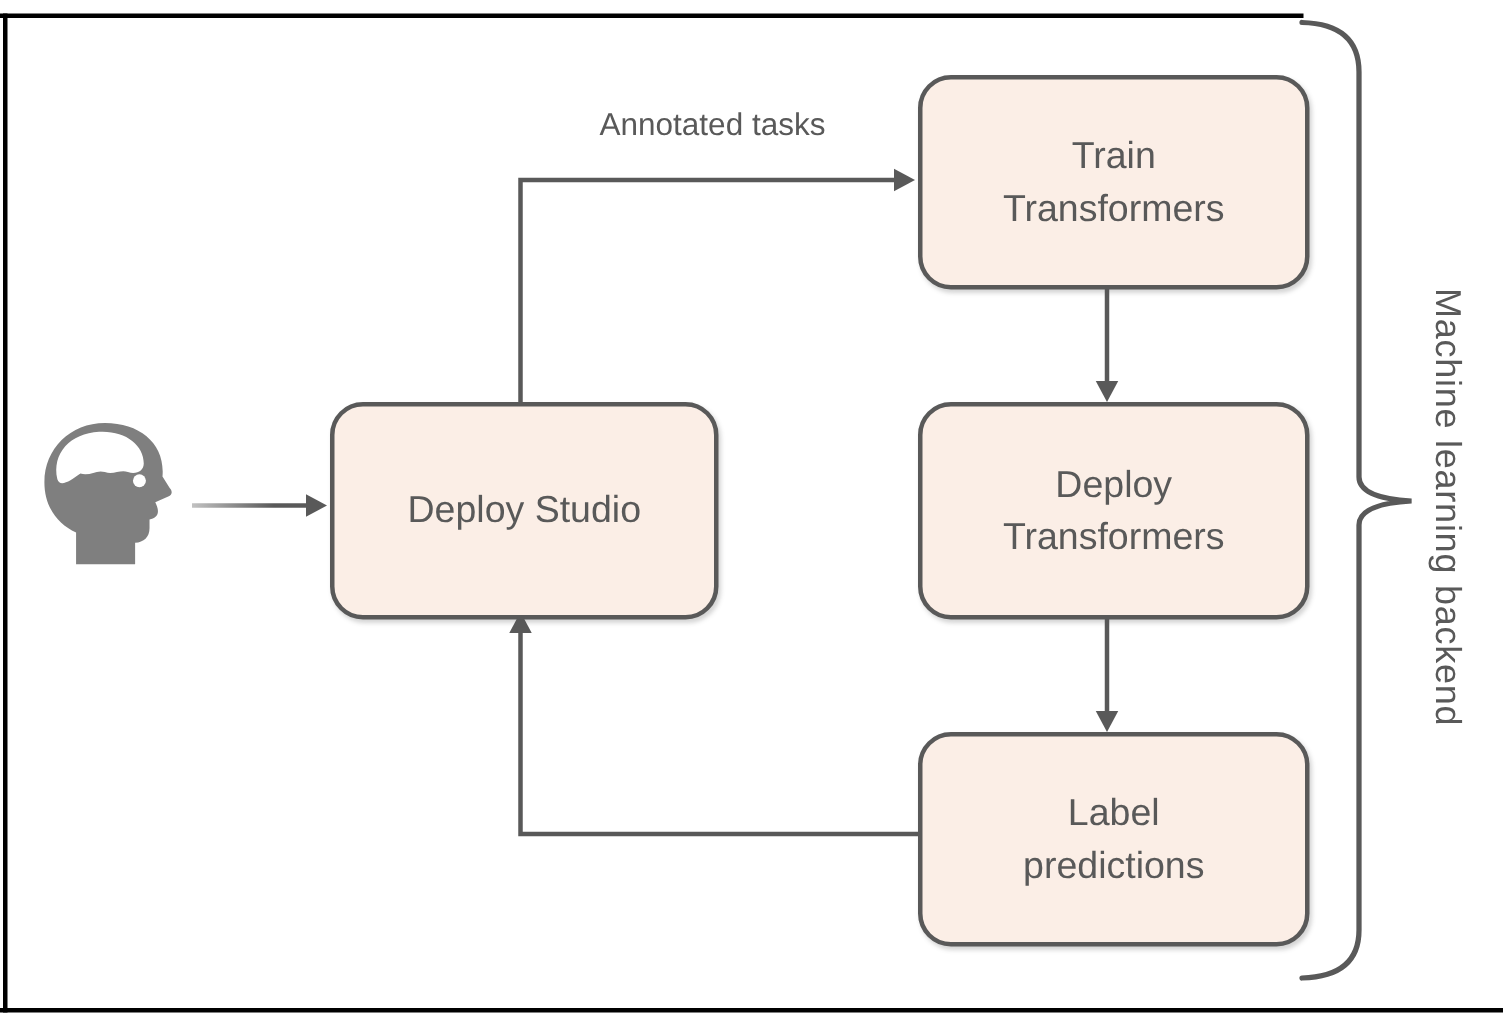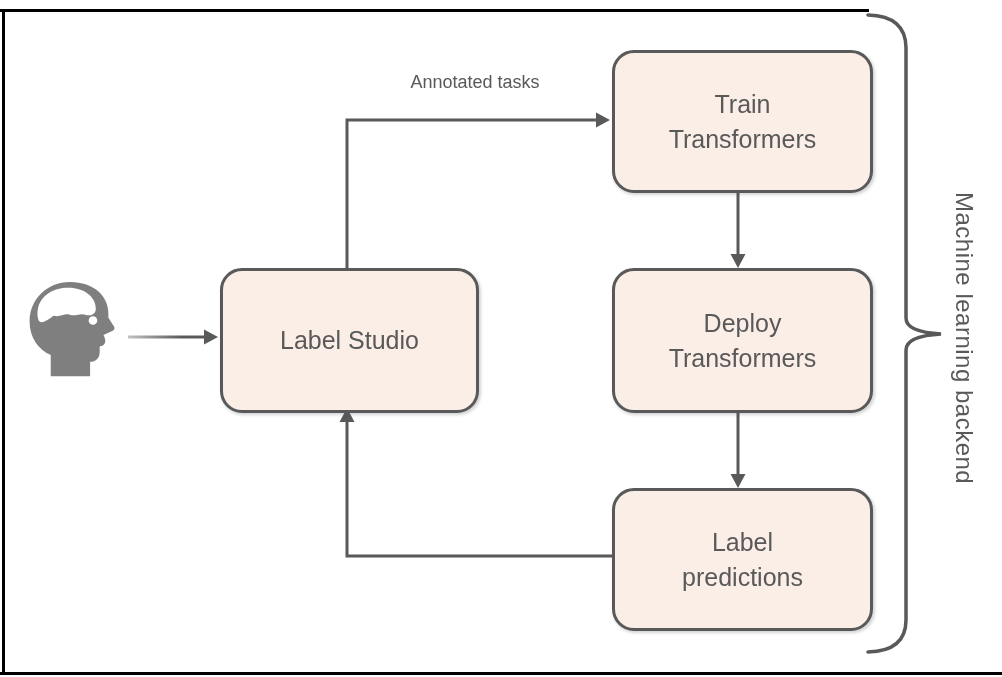--- a/index.html
+++ b/index.html
@@ -33,21 +33,21 @@
   .node-label{
     color:var(--text);
     font-size:25px;
     line-height:35px;
     text-align:center;
     white-space:pre-line;
   }
   .edge-label{
     position:absolute;
     color:var(--text);
-    font-size:18px;
+    font-size:21px;
     text-align:center;
   }
   .brace-label{
     position:absolute;
     left:941px;top:0;height:677px;width:46px;
     display:flex;align-items:center;justify-content:center;
     writing-mode:vertical-rl;
     color:var(--text);
     font-size:24px;
     letter-spacing:0.5px;
@@ -89,21 +89,21 @@
     <path d="M868 15 Q906 16 906 48 L906 318 Q906 332 941 334 Q906 336 906 350 L906 620 Q906 651 868 652" stroke="#595959" stroke-width="3.5" fill="none" stroke-linecap="round"></path>
   </svg>
 
   <svg class="actor" width="96" height="108" viewBox="0 0 100 110">
     <path fill="#7f7f7f" d="M52 3 C77 3 94 18 92 40 L97 48 C99 50 99 53 96 54 L87 58 C91 66 88 69 83 70 L83 76 C83 82 79 86 73 86 L73 101 L32 101 L32 79 C19 73 10 61 10 44 C10 21 28 3 52 3 Z"></path>
     <path fill="#ffffff" d="M19 42 C15 24 28 10 48 9 C66 8 79 18 79 31 C79 36 74 39 68 37 C63 35 58 39 52 37 C46 35 42 40 35 38 C28 43 21 48 19 42 Z"></path>
     <circle fill="#ffffff" cx="76" cy="43" r="4.5"></circle>
   </svg>
 
   <div class="node" style="left:220px;top:268px;width:253px;height:139px;">
-    <span class="node-label">Label Studio</span>
+    <span class="node-label">Deploy Studio</span>
   </div>
 
   <div class="node" style="left:612px;top:50px;width:255px;height:137px;">
     <span class="node-label">Train
 Transformers</span>
   </div>
 
   <div class="node" style="left:612px;top:268px;width:255px;height:139px;">
     <span class="node-label">Deploy
 Transformers</span>

